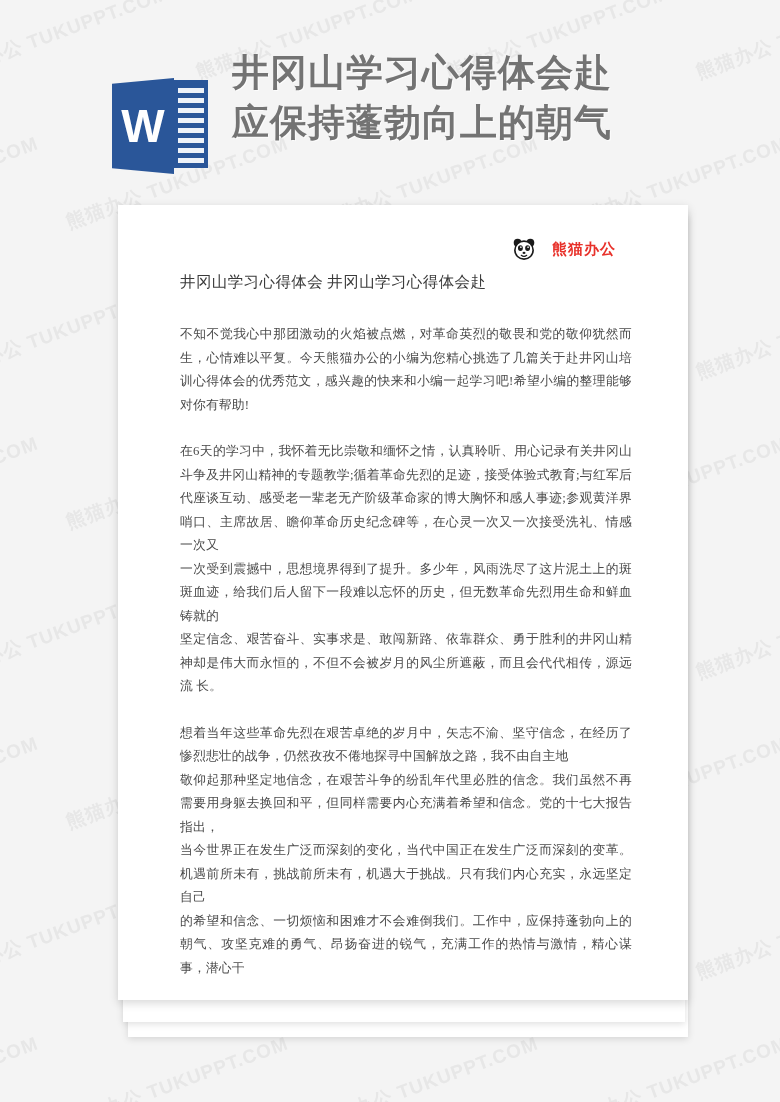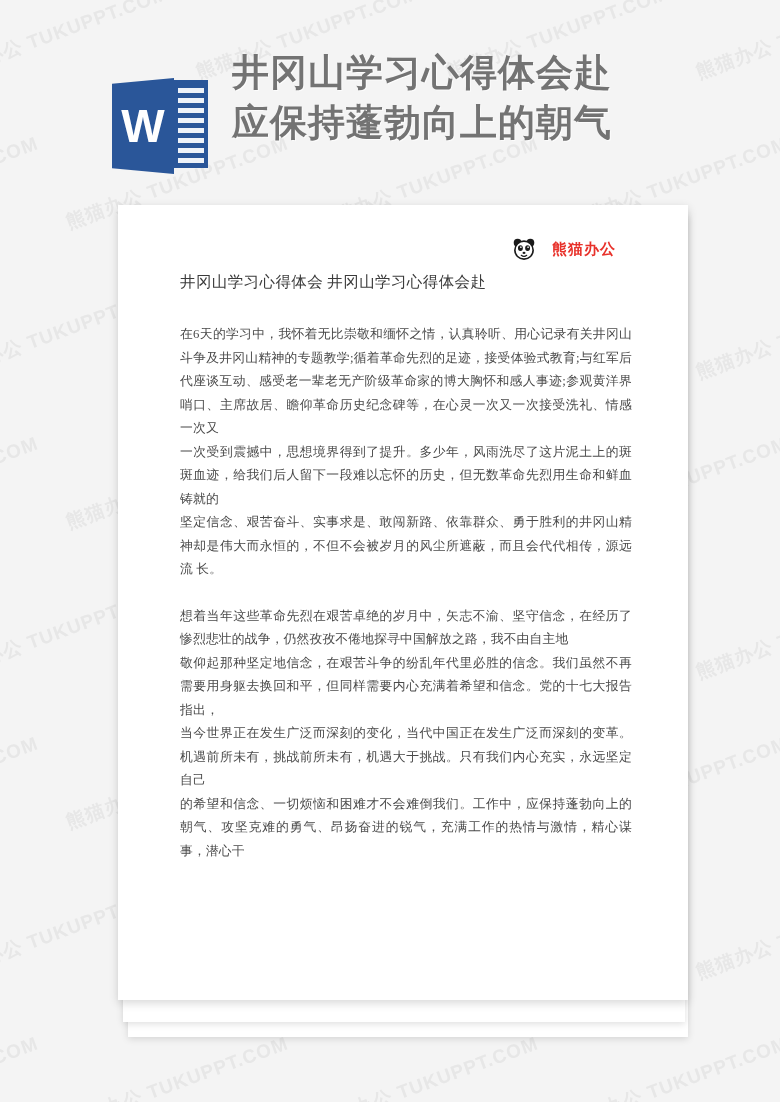--- a/index.html
+++ b/index.html
@@ -261,20 +261,21 @@
         <ellipse cx="16" cy="21.2" rx="2.0" ry="1.5" fill="#1b1b1b"></ellipse>
         <path d="M12.4 24.4 Q16 27.2 19.6 24.4" stroke="#1b1b1b" stroke-width="1.7" fill="none" stroke-linecap="round"></path>
       </svg>
     </span>
     <span class="brand-text">熊猫办公</span>
   </div>
 
   <div class="doc-title">井冈山学习心得体会 井冈山学习心得体会赴</div>
 
   <div class="doc-body">
+    <p class="para">不知不觉我心中那团激动的火焰被点燃，对革命英烈的敬畏和党的敬仰犹然而生，心情难以平复。今天熊猫办公的小编为您精心挑选了几篇关于赴井冈山培训心得体会的优秀范文，感兴趣的快来和小编一起学习吧!希望小编的整理能够对你有帮助!</p>
     <p class="para">在6天的学习中，我怀着无比崇敬和缅怀之情，认真聆听、用心记录有关井冈山斗争及井冈山精神的专题教学;循着革命先烈的足迹，接受体验式教育;与红军后代座谈互动、感受老一辈老无产阶级革命家的博大胸怀和感人事迹;参观黄洋界哨口、主席故居、瞻仰革命历史纪念碑等，在心灵一次又一次接受洗礼、情感一次又
 一次受到震撼中，思想境界得到了提升。多少年，风雨洗尽了这片泥土上的斑斑血迹，给我们后人留下一段难以忘怀的历史，但无数革命先烈用生命和鲜血铸就的
 坚定信念、艰苦奋斗、实事求是、敢闯新路、依靠群众、勇于胜利的井冈山精神却是伟大而永恒的，不但不会被岁月的风尘所遮蔽，而且会代代相传，源远流 长。</p>
     <p class="para">想着当年这些革命先烈在艰苦卓绝的岁月中，矢志不渝、坚守信念，在经历了惨烈悲壮的战争，仍然孜孜不倦地探寻中国解放之路，我不由自主地
 敬仰起那种坚定地信念，在艰苦斗争的纷乱年代里必胜的信念。我们虽然不再需要用身躯去换回和平，但同样需要内心充满着希望和信念。党的十七大报告指出，
 当今世界正在发生广泛而深刻的变化，当代中国正在发生广泛而深刻的变革。机遇前所未有，挑战前所未有，机遇大于挑战。只有我们内心充实，永远坚定自己
 的希望和信念、一切烦恼和困难才不会难倒我们。工作中，应保持蓬勃向上的朝气、攻坚克难的勇气、昂扬奋进的锐气，充满工作的热情与激情，精心谋事，潜心干</p>
   </div>
 </div>
 

